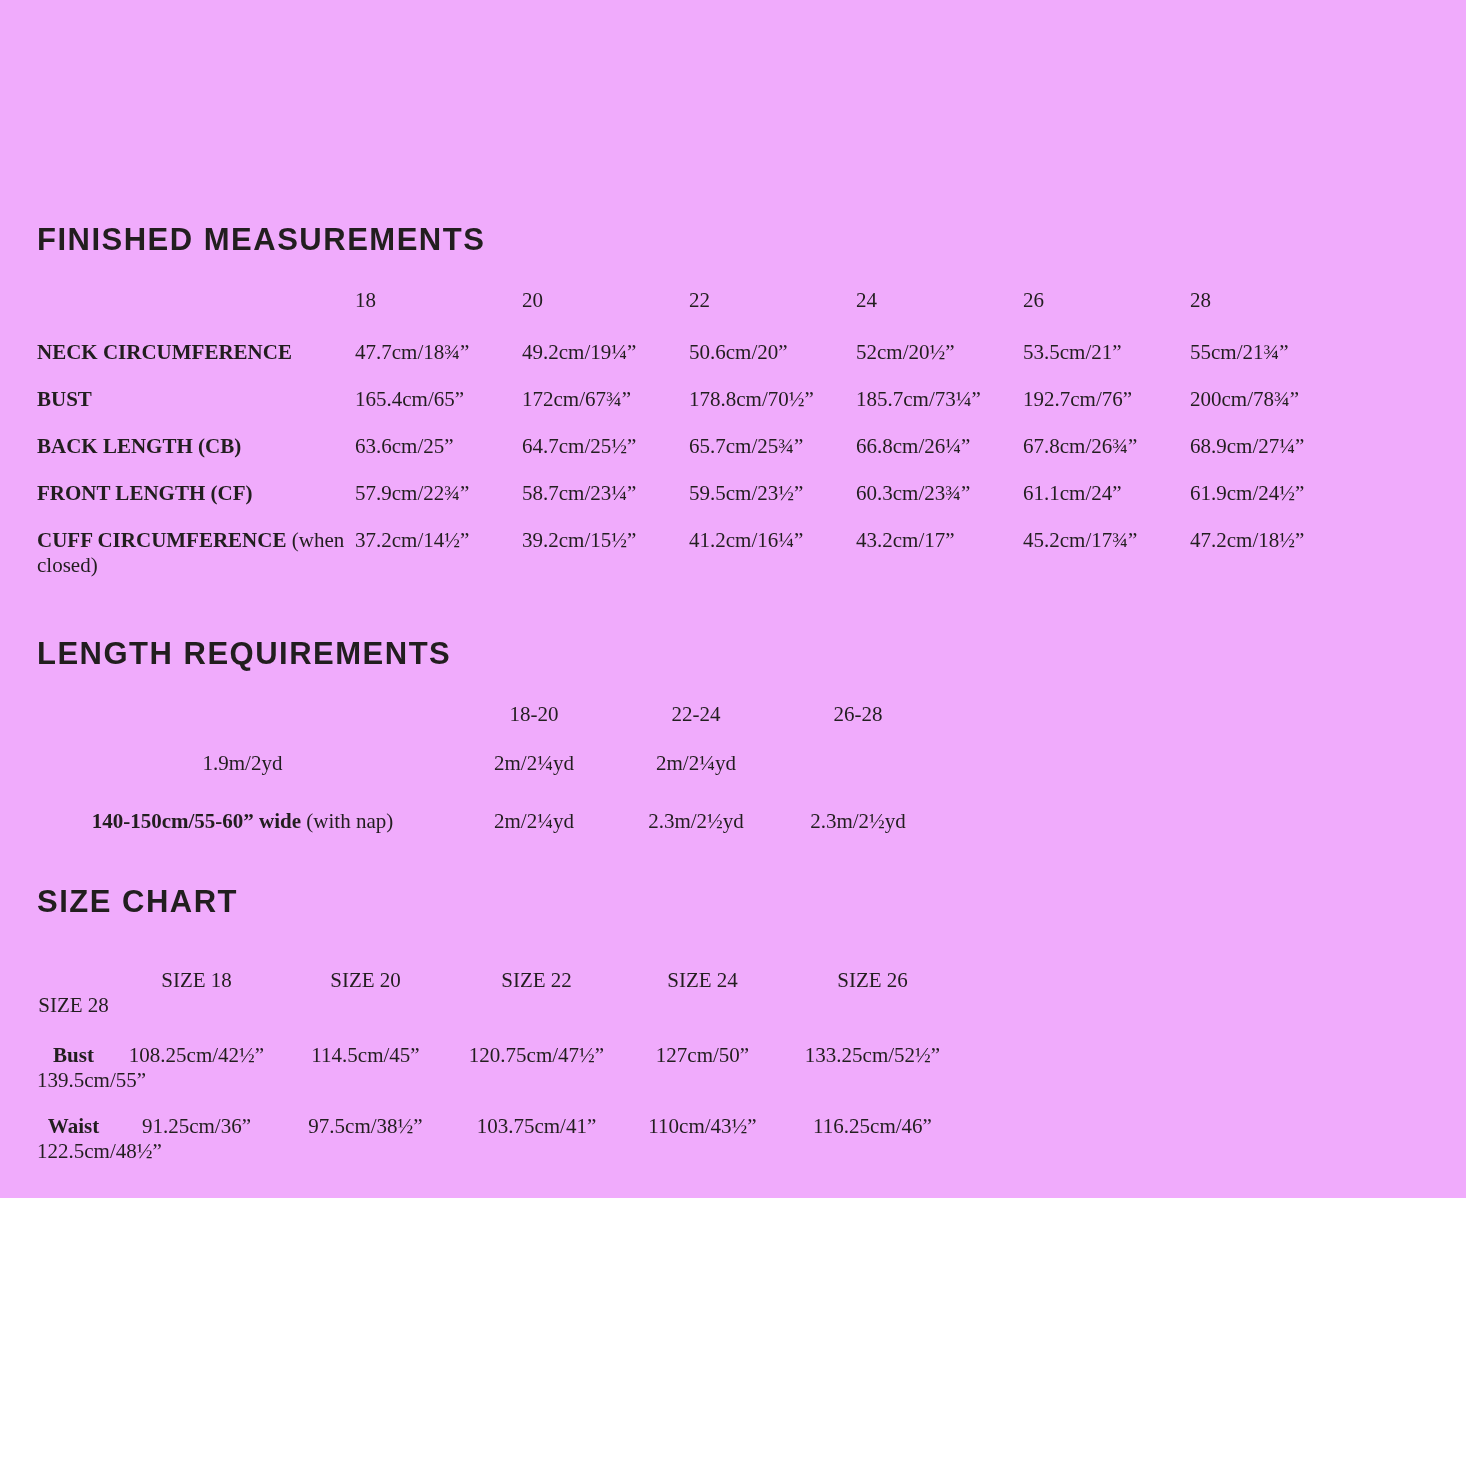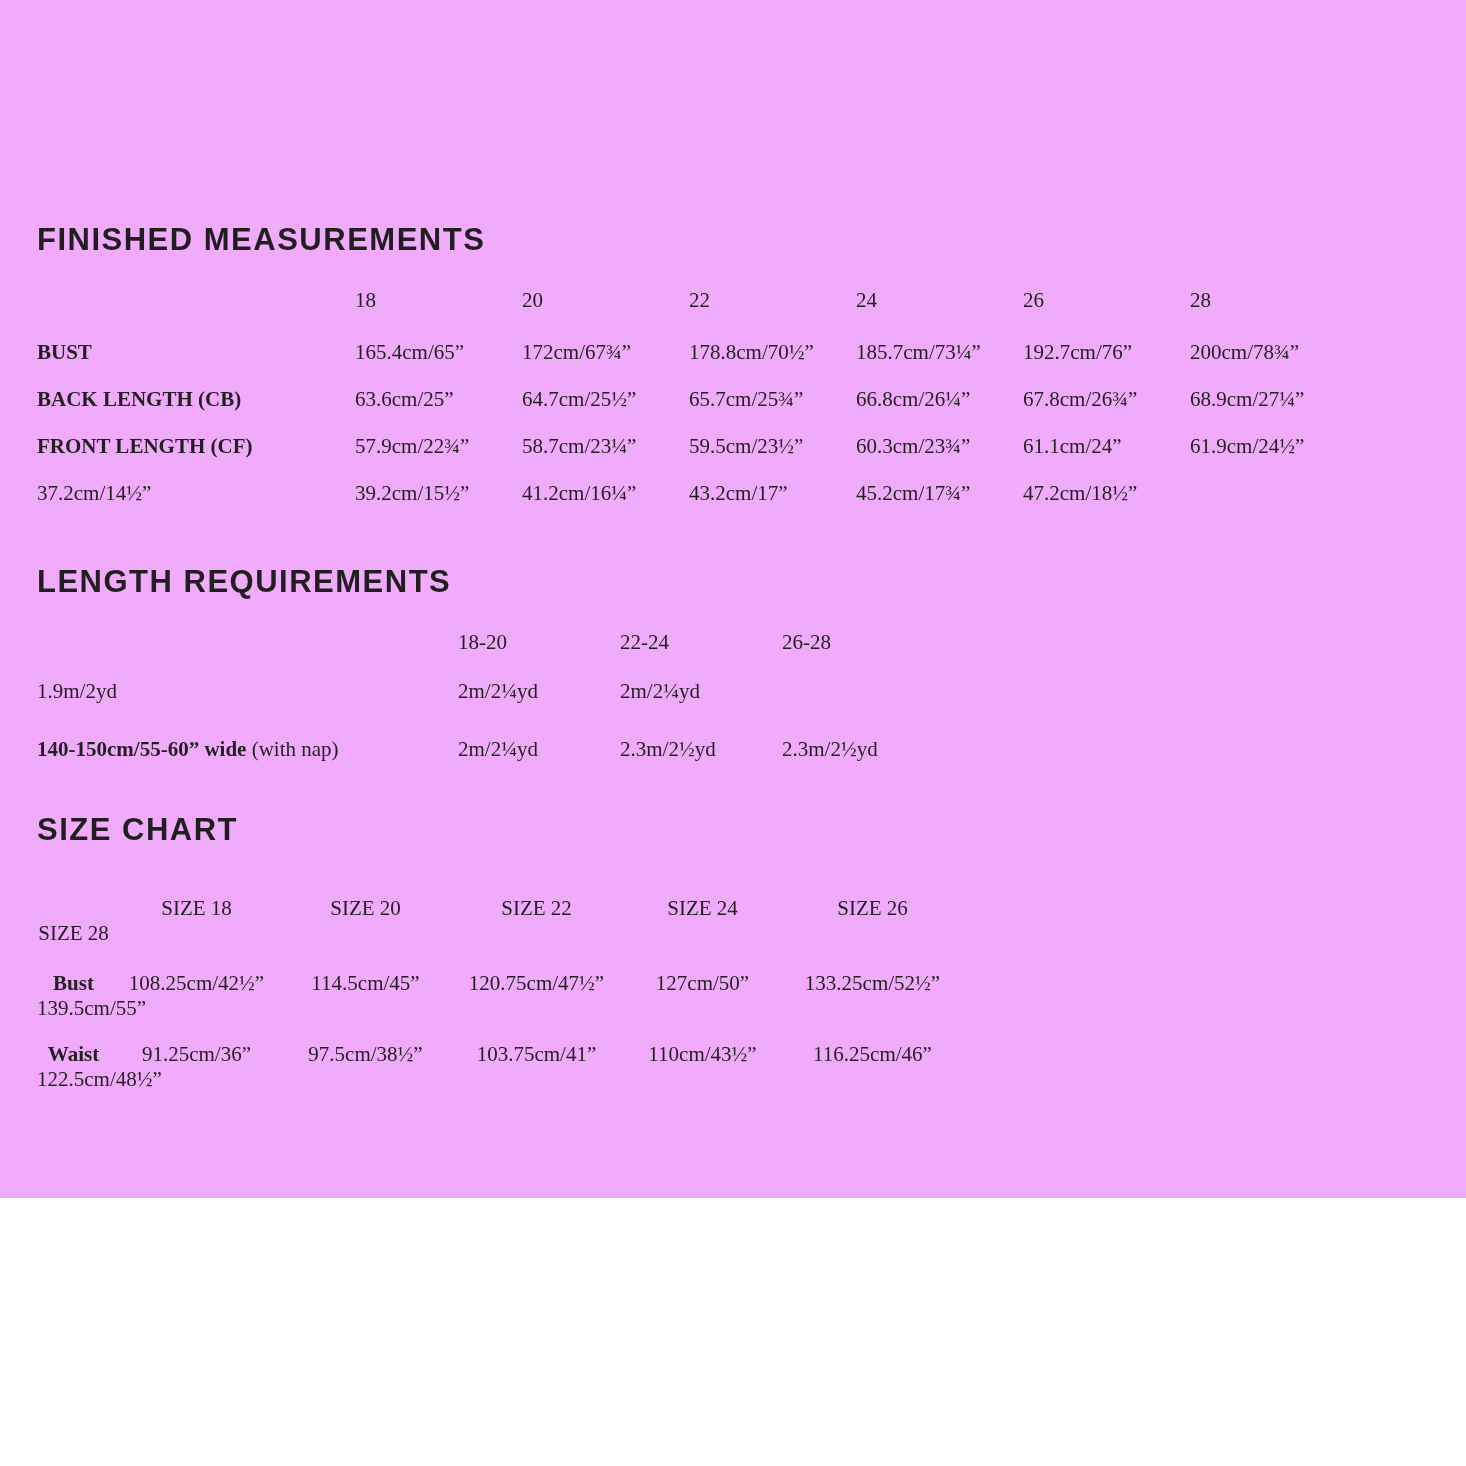--- a/index.html
+++ b/index.html
@@ -49,20 +49,21 @@
   }
   
   .fabric-section {
     margin-top: 58px;
   }
   .fr-row {
     display: grid;
     grid-template-columns: 421px repeat(3, 162px);
     align-items: start;
     margin-bottom: 33px;
+    text-align: center;
   }
   .fr-header {
     margin-bottom: 24px;
   }
   
   .size-chart-section {
     margin-top: 50px;
   }
   .size-chart-title {
     width: 1160px;
@@ -94,20 +95,29 @@
     <div class="fm-row fm-header">
       <div class="cell"></div>
       <div class="cell size-head">18</div>
       <div class="cell size-head">20</div>
       <div class="cell size-head">22</div>
       <div class="cell size-head">24</div>
       <div class="cell size-head">26</div>
       <div class="cell size-head">28</div>
     </div>
 
+    <div class="fm-row">
+      <div class="cell row-label"><span>NECK CIRCUMFERENCE</span></div>
+      <div class="cell">47.7cm/18¾”</div>
+      <div class="cell">49.2cm/19¼”</div>
+      <div class="cell">50.6cm/20”</div>
+      <div class="cell">52cm/20½”</div>
+      <div class="cell">53.5cm/21”</div>
+      <div class="cell">55cm/21¾”</div>
+    </div>
 
     <div class="fm-row">
       <div class="cell row-label"><span>BUST</span></div>
       <div class="cell">165.4cm/65”</div>
       <div class="cell">172cm/67¾”</div>
       <div class="cell">178.8cm/70½”</div>
       <div class="cell">185.7cm/73¼”</div>
       <div class="cell">192.7cm/76”</div>
       <div class="cell">200cm/78¾”</div>
     </div>
@@ -127,20 +137,21 @@
       <div class="cell row-label"><span>FRONT LENGTH (CF)</span></div>
       <div class="cell">57.9cm/22¾”</div>
       <div class="cell">58.7cm/23¼”</div>
       <div class="cell">59.5cm/23½”</div>
       <div class="cell">60.3cm/23¾”</div>
       <div class="cell">61.1cm/24”</div>
       <div class="cell">61.9cm/24½”</div>
     </div>
 
     <div class="fm-row">
+      <div class="cell row-label"><span>CUFF CIRCUMFERENCE</span> <span class="row-note">(when closed)</span></div>
       <div class="cell">37.2cm/14½”</div>
       <div class="cell">39.2cm/15½”</div>
       <div class="cell">41.2cm/16¼”</div>
       <div class="cell">43.2cm/17”</div>
       <div class="cell">45.2cm/17¾”</div>
       <div class="cell">47.2cm/18½”</div>
     </div>
   </div>
 
   <div class="fabric-section">

